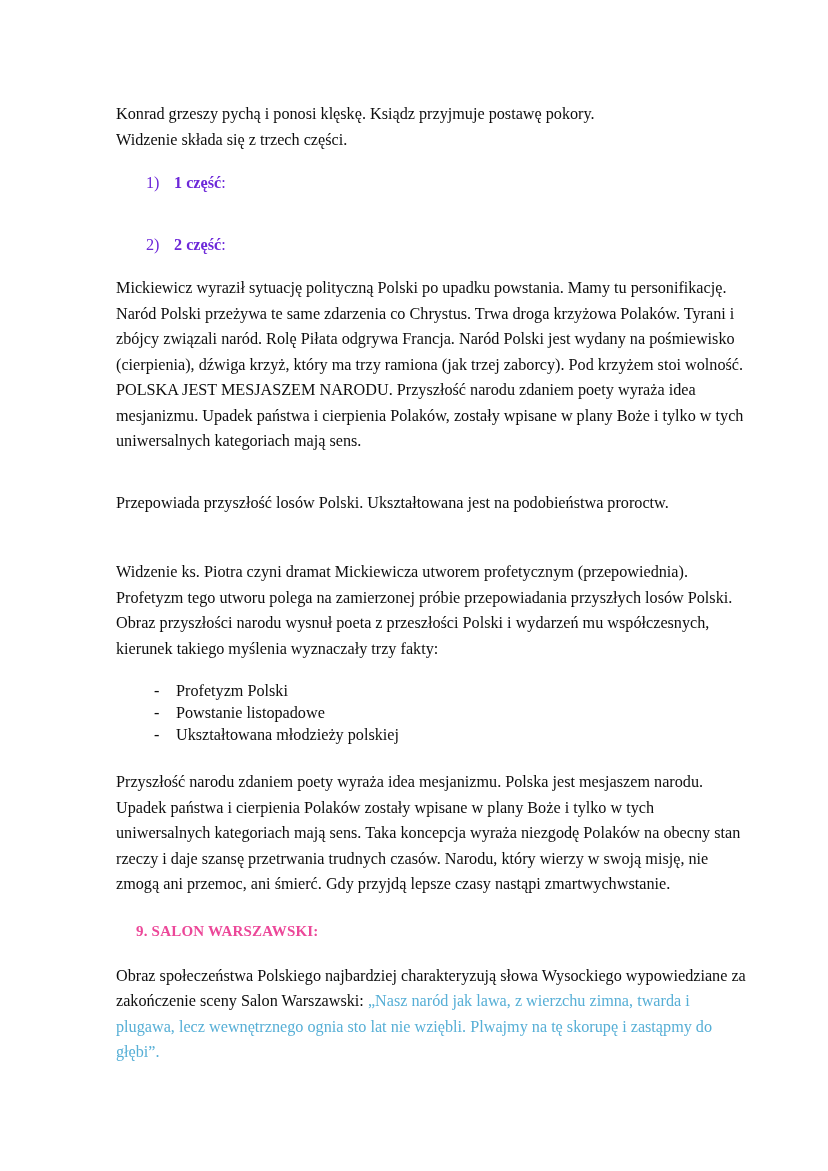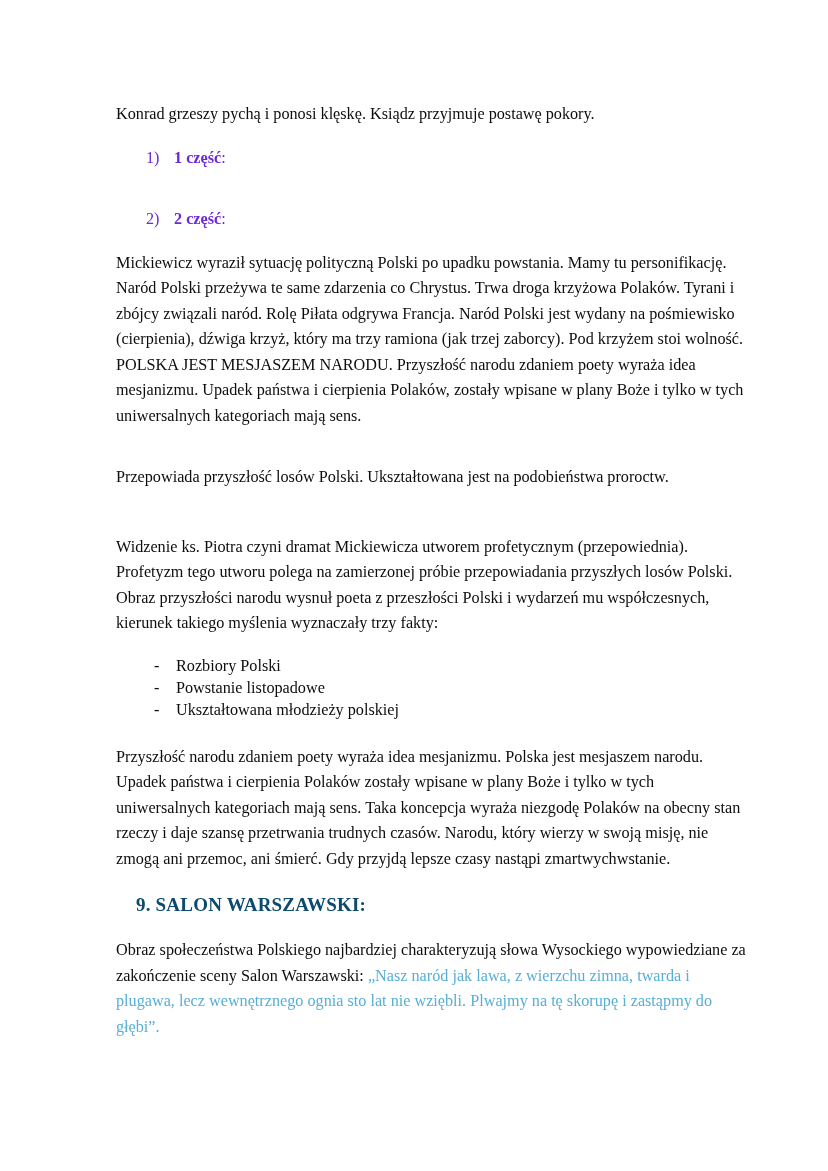--- a/index.html
+++ b/index.html
@@ -75,34 +75,34 @@
   }
   ul.dashlist li .dash {
     position: absolute;
     left: 0;
     top: 0;
   }
 
   h2.section-heading {
     margin: 0;
     padding-left: 20px;
-    font-size: 19px;
+    font-size: 15px;
     line-height: 30px;
     font-weight: bold;
-    color: #0c4a6e;
+    color: #ec4899;
     letter-spacing: 0.2px;
   }
 </style>
 </head>
 <body>
 
 <div class="page">
   <div class="content">
 
-    <p class="para"><span>Konrad grzeszy pychą i ponosi klęskę. Ksiądz przyjmuje postawę pokory.</span><br></p>
+    <p class="para"><span>Konrad grzeszy pychą i ponosi klęskę. Ksiądz przyjmuje postawę pokory.</span><br><span>Widzenie składa się z trzech części.</span></p>
 
     <div class="gap-md"></div>
 
     <div class="numitem"><span class="marker">1)</span><span class="label">1 część</span><span class="colon">:</span></div>
 
     <div class="gap-md"></div>
 
 
     <div class="gap-md"></div>
 
@@ -119,21 +119,21 @@
 
     <p class="para blue">Przepowiada przyszłość losów Polski. Ukształtowana jest na podobieństwa proroctw.</p>
 
     <div class="gap-xl"></div>
 
     <p class="para">Widzenie ks. Piotra czyni dramat Mickiewicza utworem profetycznym (przepowiednia). Profetyzm tego utworu polega na zamierzonej próbie przepowiadania przyszłych losów Polski. Obraz przyszłości narodu wysnuł poeta z przeszłości Polski i wydarzeń mu współczesnych, kierunek takiego myślenia wyznaczały trzy fakty:</p>
 
     <div class="gap-md"></div>
 
     <ul class="dashlist">
-      <li><span class="dash">-</span><span>Rozbiory Polski</span></li>
+      <li><span class="dash">-</span><span>Profetyzm Polski</span></li>
       <li><span class="dash">-</span><span>Powstanie listopadowe</span></li>
       <li><span class="dash">-</span><span>Ukształtowana młodzieży polskiej</span></li>
     </ul>
 
     <div class="gap-sm"></div>
 
 
     <div class="gap-sm"></div>
 
     <p class="para">Przyszłość narodu zdaniem poety wyraża idea mesjanizmu. Polska jest mesjaszem narodu. Upadek państwa i cierpienia Polaków zostały wpisane w plany Boże i tylko w tych uniwersalnych kategoriach mają sens. Taka koncepcja wyraża niezgodę Polaków na obecny stan rzeczy i daje szansę przetrwania trudnych czasów. Narodu, który wierzy w swoją misję, nie zmogą ani przemoc, ani śmierć. Gdy przyjdą lepsze czasy nastąpi zmartwychwstanie.</p>

